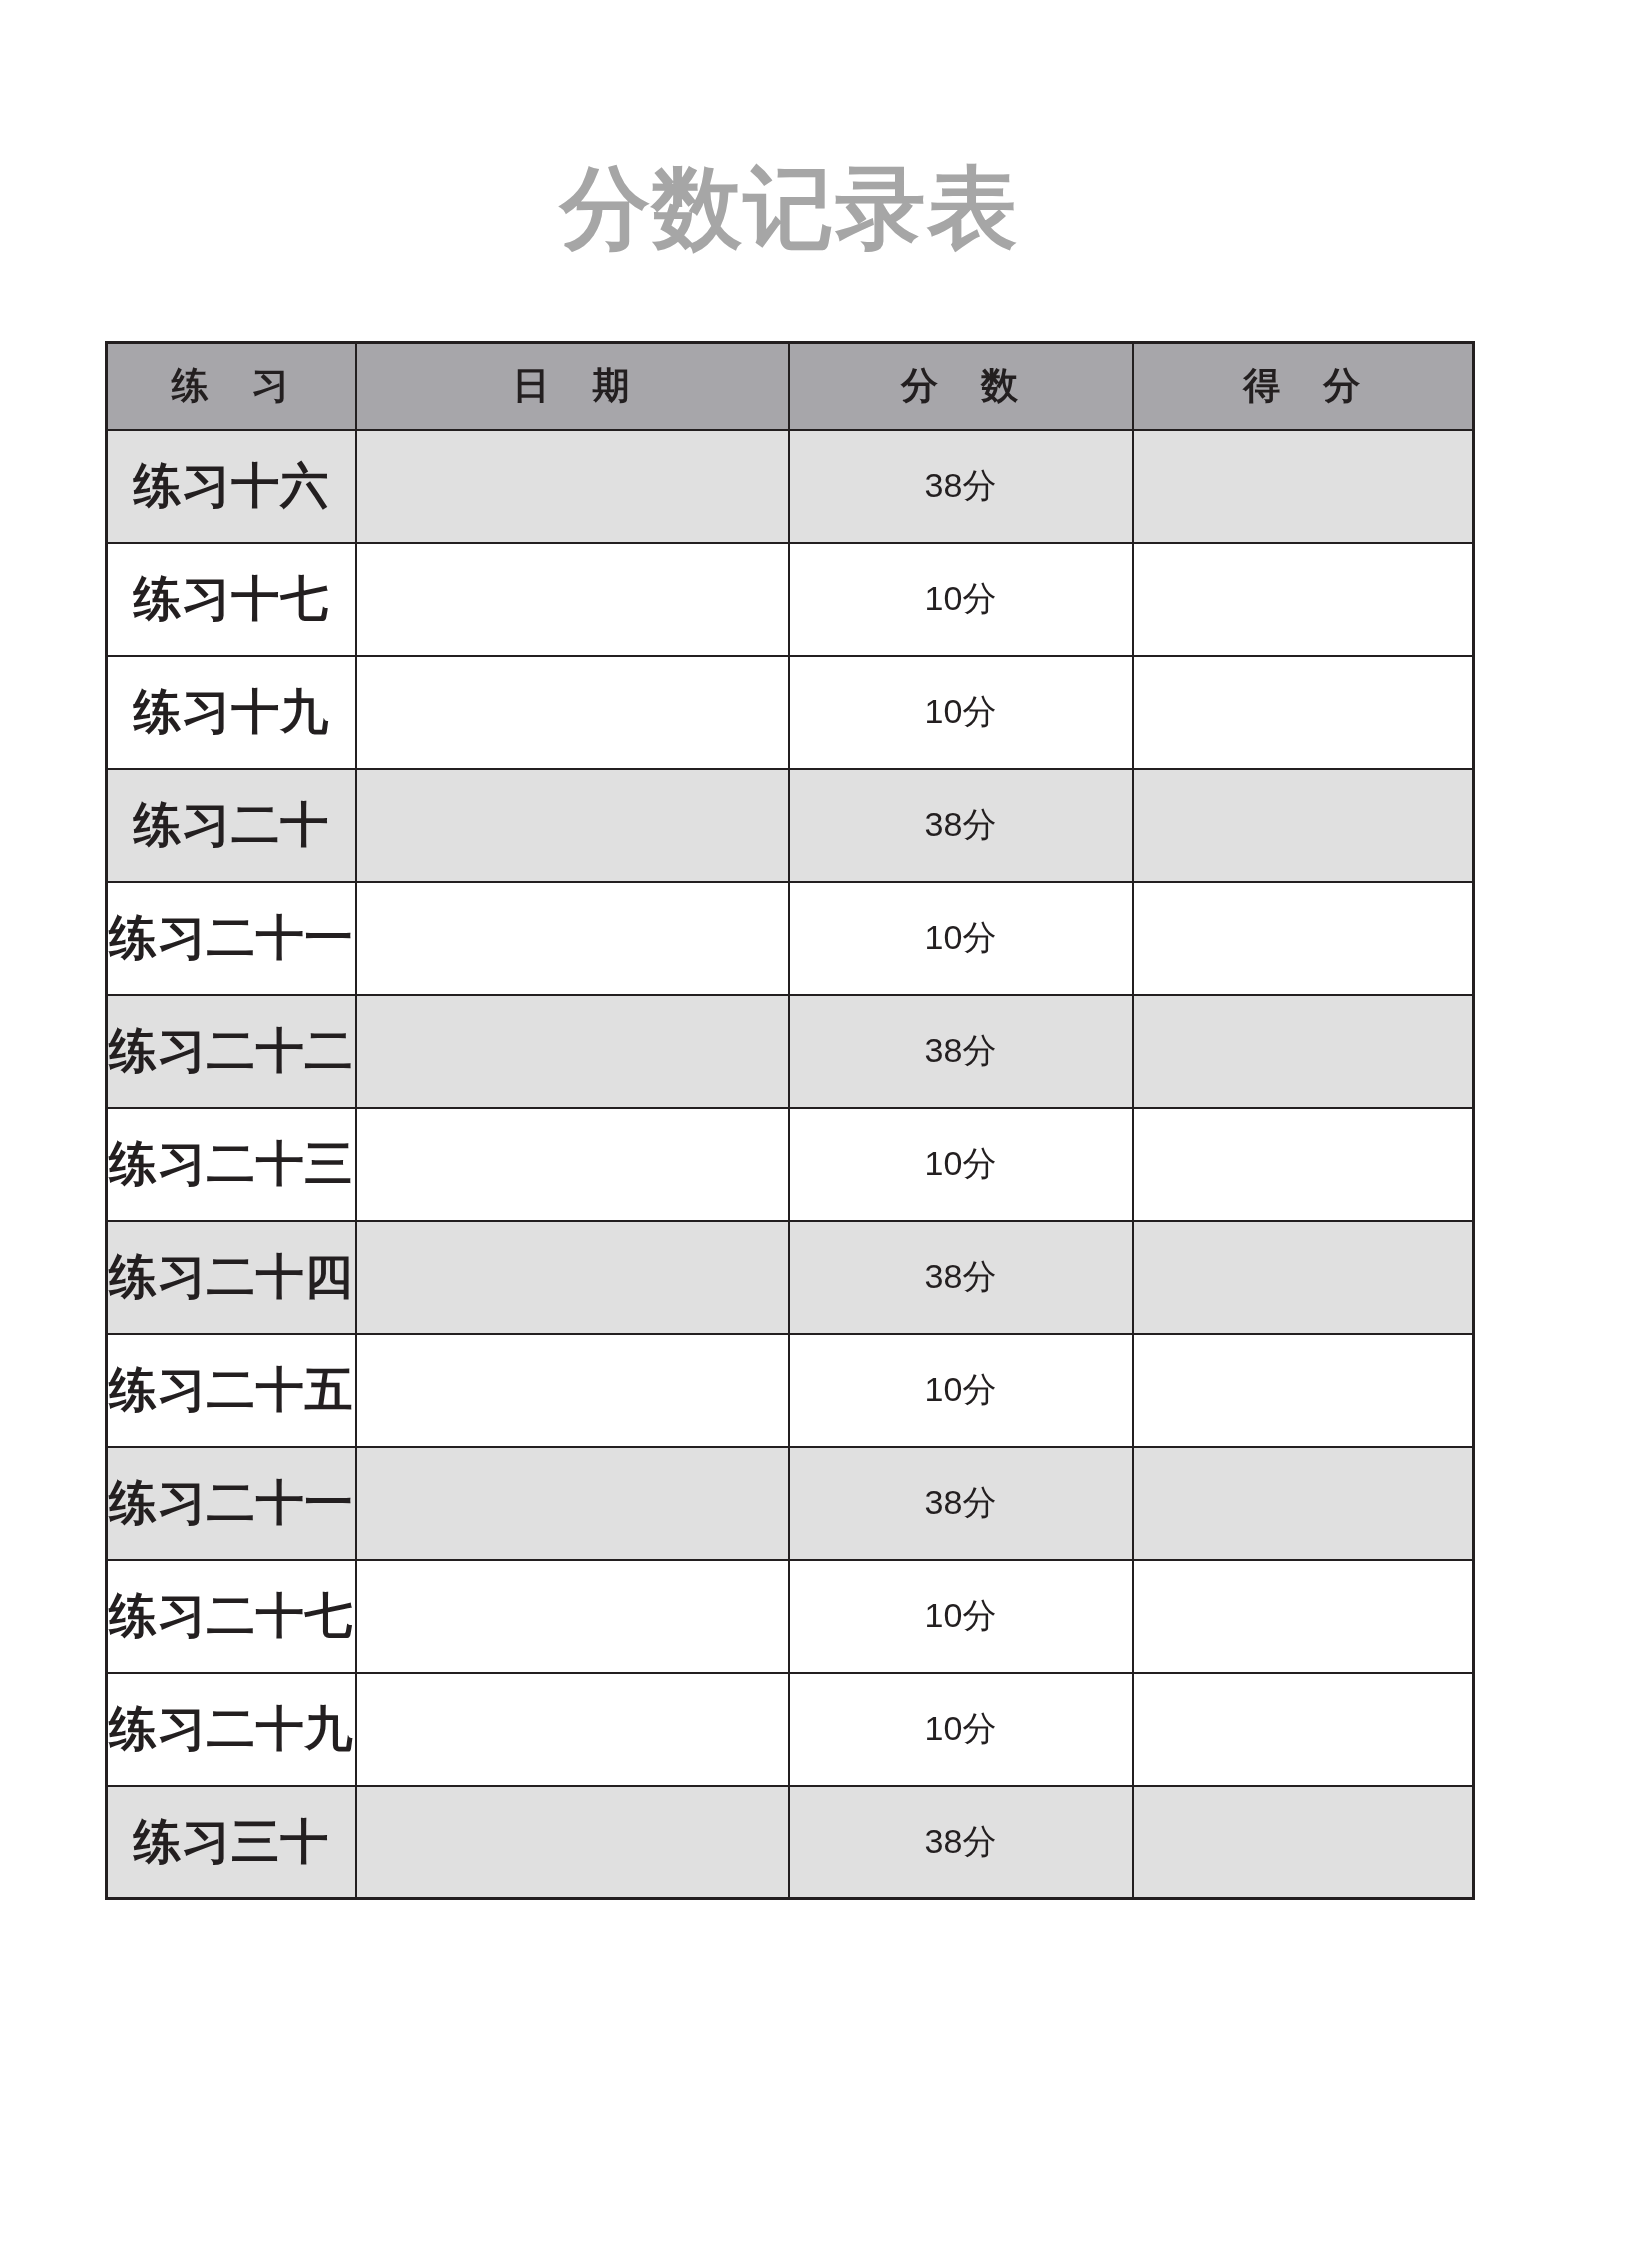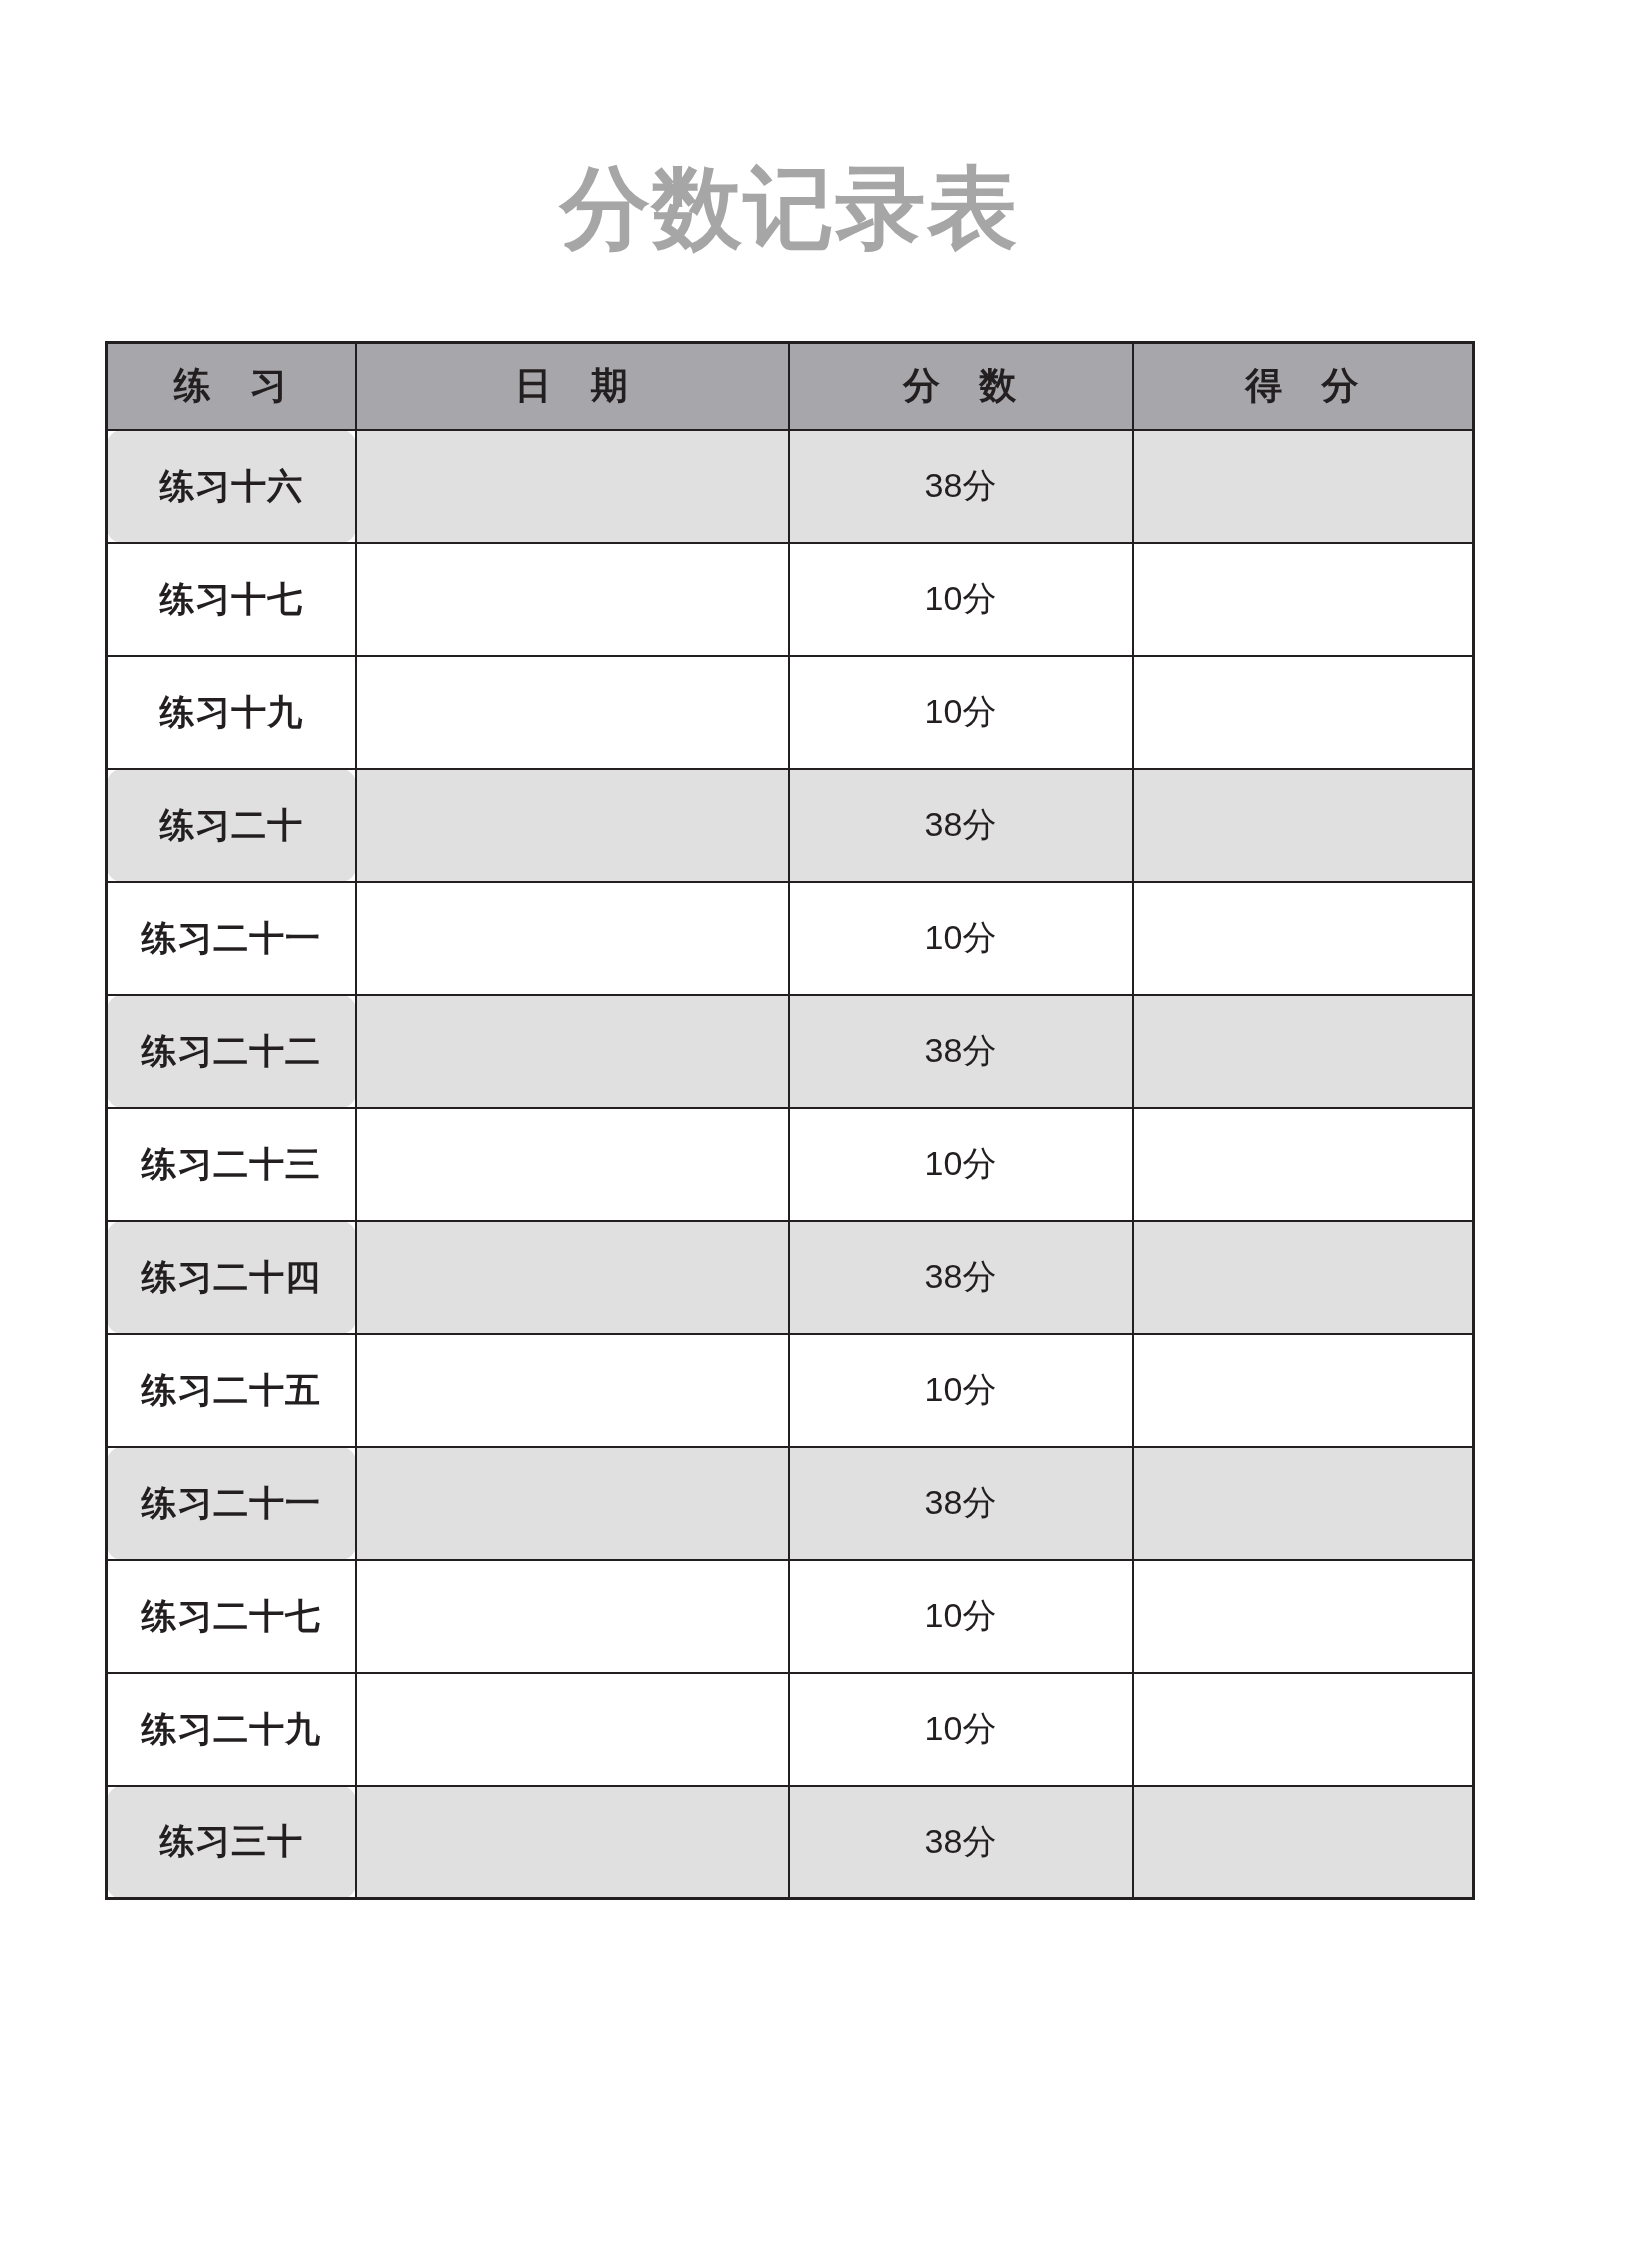--- a/index.html
+++ b/index.html
@@ -50,37 +50,35 @@
     .score-table thead tr {
       height: 87px;
     }
     .score-table th {
       background: #a7a6aa;
       font-size: 37px;
       font-weight: bold;
       color: #231f20;
       word-spacing: 26.5px;
       letter-spacing: 1.8px;
-      font-family: Liberation Serif, serif;
     }
     .score-table tbody tr {
       height: 113px;
     }
     .score-table tbody tr.shaded td {
       background: #e0e0e0;
     }
     .score-table tbody tr.plain td {
       background: #ffffff;
     }
     .cell-exercise {
-      font-size: 35px;
+      font-size: 48px;
       font-weight: bold;
       color: #231f20;
       letter-spacing: 0.9px;
-      border-radius: 15px;
     }
     .cell-points {
       font-family: "Liberation Sans", "DejaVu Sans", sans-serif;
       font-size: 34px;
       font-weight: normal;
       color: #231f20;
     }
   </style>
 </head>
 <body>

